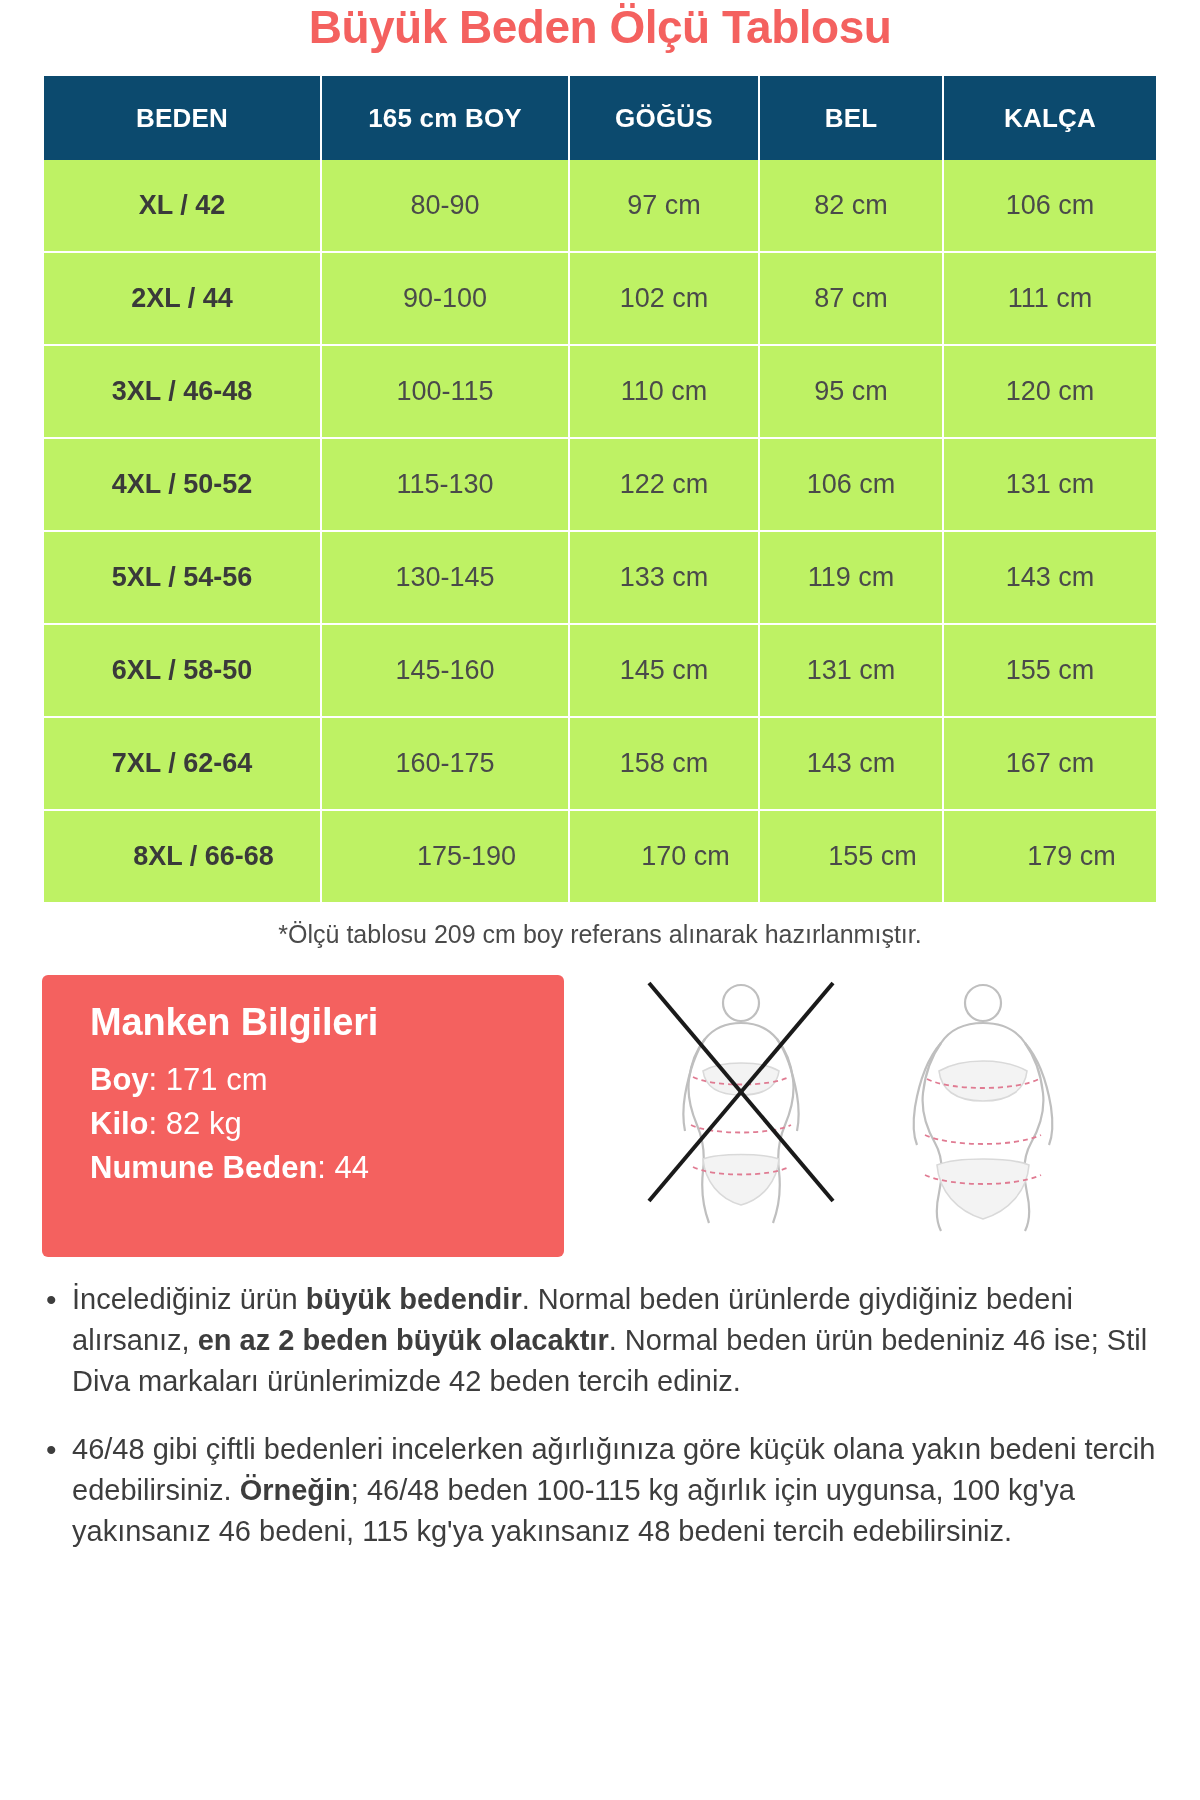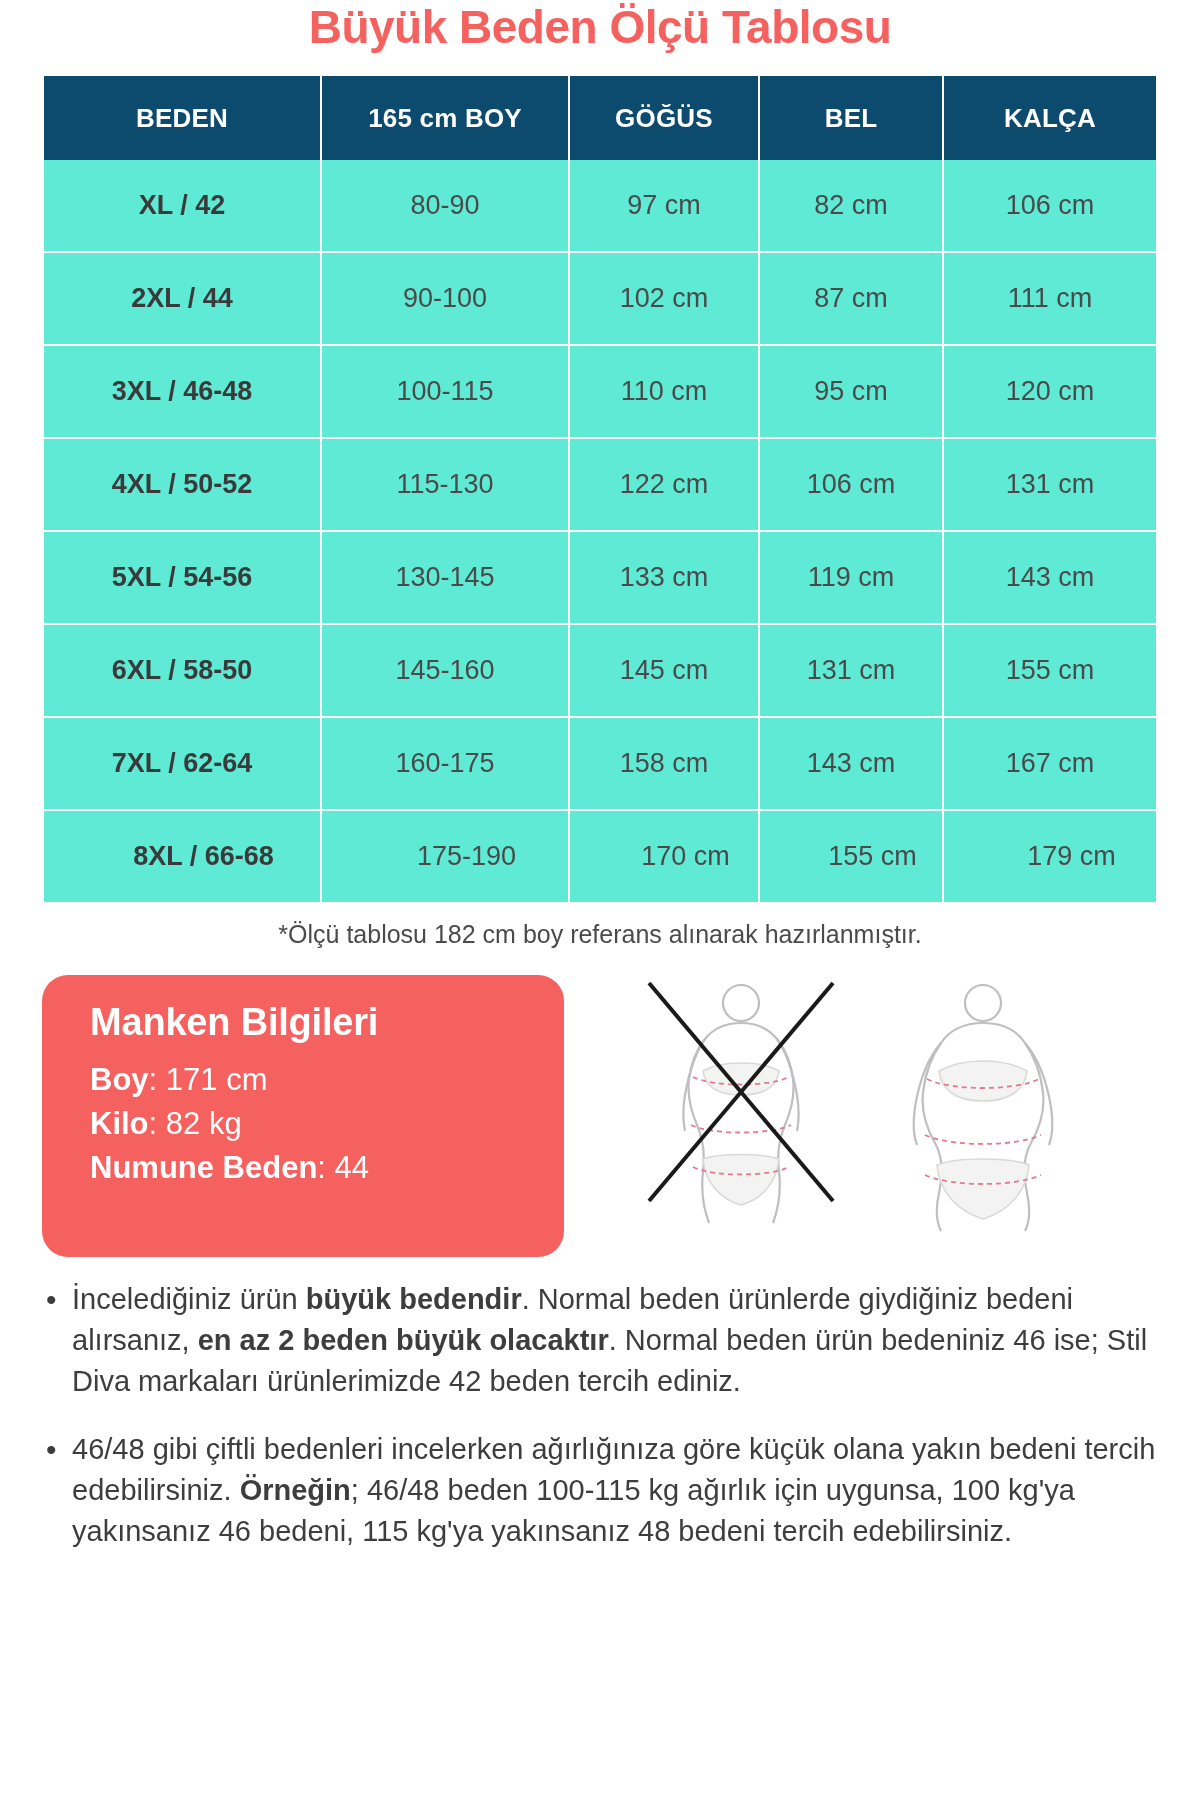--- a/index.html
+++ b/index.html
@@ -46,21 +46,21 @@
     font-size: 26px;
     font-weight: bold;
     height: 82px;
     text-align: center;
     border-right: 2px solid #ffffff;
     letter-spacing: 0.2px;
   }
   table.size-table th:last-child { border-right: none; }
 
   table.size-table td {
-    background: #5eead4;
+    background: #bef264;
     height: 89px;
     text-align: center;
     font-size: 27px;
     color: #4a4a4a;
     border-right: 2px solid #ffffff;
     border-bottom: 2px solid #ffffff;
   }
   table.size-table td:last-child { border-right: none; }
   table.size-table tr:last-child td { border-bottom: none; padding-left: 44px; }
   table.size-table td.beden {
@@ -86,21 +86,21 @@
   .model-row {
     display: flex;
     align-items: flex-start;
     margin-top: 26px;
     padding-left: 2px;
   }
   .model-card {
     width: 522px;
     min-height: 282px;
     background: #f4615f;
-    border-radius: 26px;
+    border-radius: 6px;
     box-sizing: border-box;
     padding: 26px 34px 20px 48px;
     color: #ffffff;
   }
   .model-card h2 {
     margin: 0 0 14px 0;
     font-size: 38px;
     font-weight: bold;
     letter-spacing: -0.2px;
   }
@@ -225,21 +225,21 @@
       <tr>
         <td class="beden">8XL / 66-68</td>
         <td>175-190</td>
         <td>170 cm</td>
         <td>155 cm</td>
         <td>179 cm</td>
       </tr>
     </tbody>
   </table>
 
-  <div class="table-note">*Ölçü tablosu 182 cm boy referans alınarak hazırlanmıştır.</div>
+  <div class="table-note">*Ölçü tablosu 209 cm boy referans alınarak hazırlanmıştır.</div>
 
   <div class="model-row">
     <div class="model-card">
       <h2>Manken Bilgileri</h2>
       <div class="model-line">
         <b>Boy</b><span>: 171 cm</span>
       </div>
       <div class="model-line">
         <b>Kilo</b><span>: 82 kg</span>
       </div>

